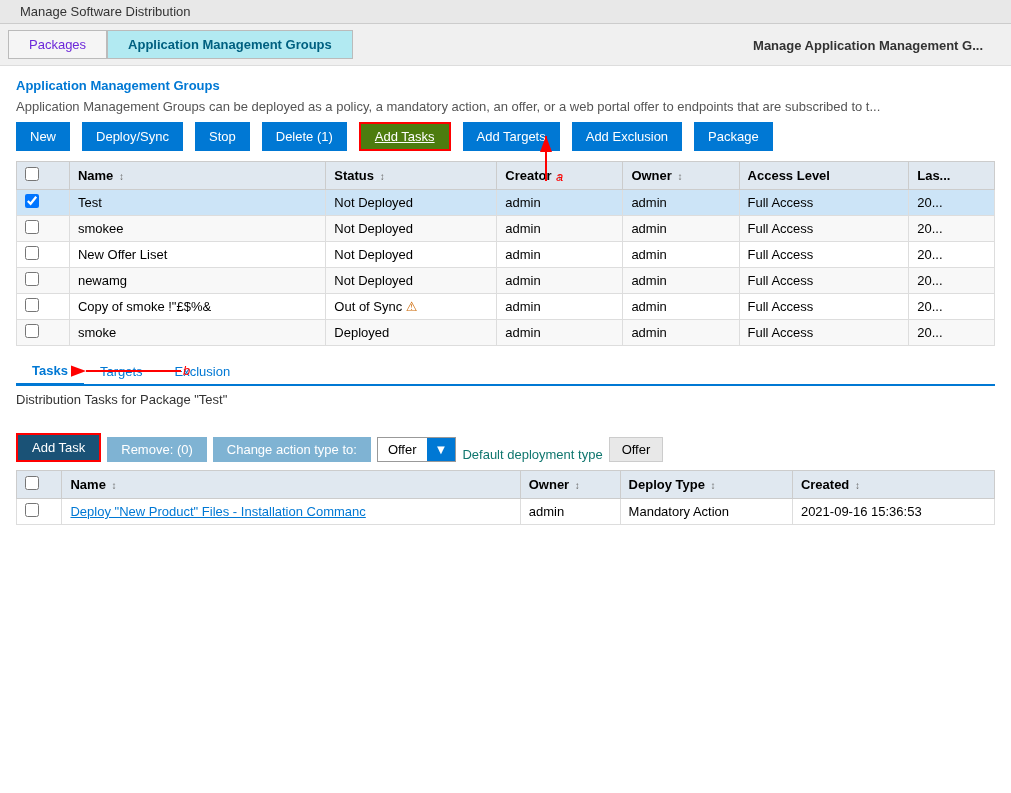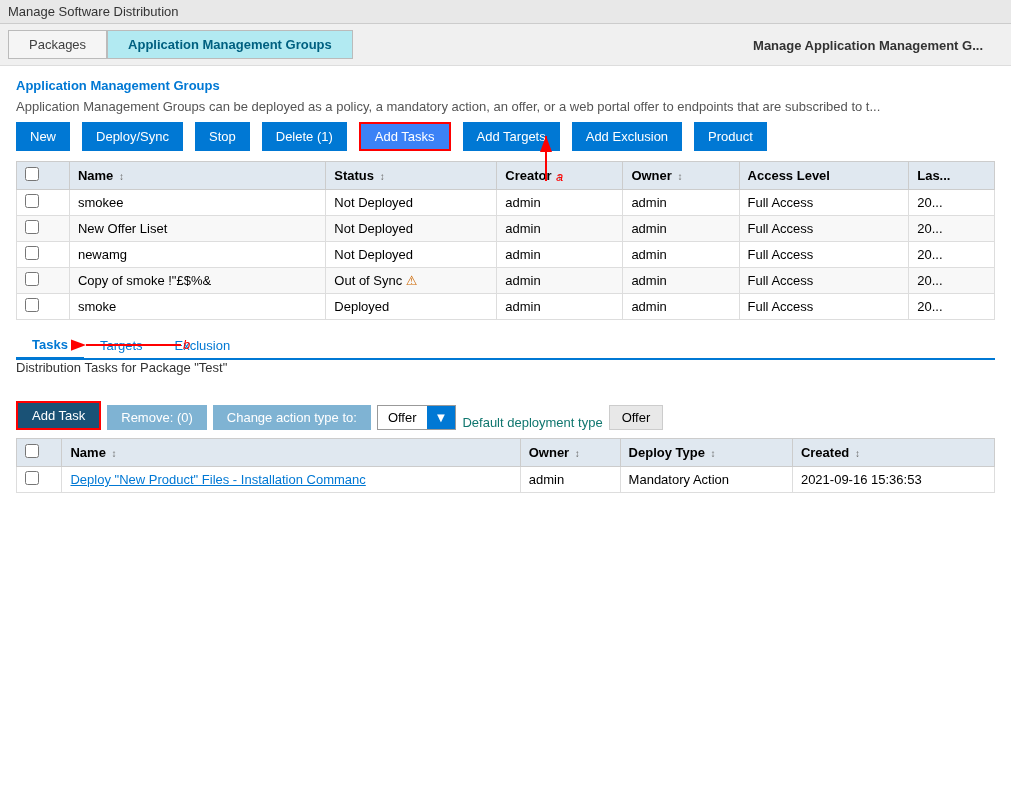--- a/index.html
+++ b/index.html
@@ -1,20 +1,20 @@
 <!DOCTYPE html>
 <html><head>
   <meta charset="utf-8">
   <style>
     * { box-sizing: border-box; margin: 0; padding: 0; font-family: Arial, sans-serif; font-size: 13px; }
     body { background: #fff; overflow: hidden; width: 1011px; height: 793px; }
     
     .title-bar {
       background: #e8e8e8;
-      padding: 4px 8px;
+      padding: 4px 20px;
       font-size: 12px;
       color: #333;
       border-bottom: 1px solid #ccc;
     }
     
     .tab-bar {
       background: #f0f0f0;
       display: flex;
       align-items: center;
       padding: 6px 8px;
@@ -30,21 +30,21 @@
     .tab {
       padding: 6px 20px;
       border: 1px solid #bbb;
       cursor: pointer;
       font-size: 13px;
       color: #0078d4;
     }
     
     .tab.inactive {
       background: #f5f5f5;
-      color: #404040;
+      color: #6d28d9;
     }
     
     .tab.active {
       background: #b2eaf2;
       color: #006080;
       font-weight: bold;
     }
     
     .page-header-title {
       font-size: 15px;
@@ -82,22 +82,23 @@
       border: none;
       cursor: pointer;
       font-size: 13px;
       color: #fff;
       background: #0078d4;
       white-space: nowrap;
     }
     
     .btn-outlined-red {
       border: 2px solid red;
-      background: #3b82f6;
+      background: #4d7c0f;
       color: #fff;
+      text-decoration: underline;
     }
     
     .data-table {
       width: 100%;
       border-collapse: collapse;
       font-size: 13px;
     }
     
     .data-table th {
       background: #e0e8f0;
@@ -119,21 +120,21 @@
     .data-table tr.selected { background: #cce4f7; }
     
     .sort-icon { font-size: 10px; color: #666; margin-left: 2px; }
     
     .checkbox { width: 14px; height: 14px; }
     
     .bottom-tabs {
       display: flex;
       border-bottom: 2px solid #0078d4;
       margin-top: 12px;
-      margin-bottom: 0;
+      margin-bottom: 6px;
     }
     
     .bottom-tab {
       padding: 5px 16px;
       cursor: pointer;
       font-size: 13px;
       color: #0078d4;
       border: none;
       background: none;
     }
@@ -247,21 +248,21 @@
 
   <div class="annotation-container">
     <div class="toolbar">
       <button class="btn">New</button>
       <button class="btn">Deploy/Sync</button>
       <button class="btn">Stop</button>
       <button class="btn">Delete (1)</button>
       <button class="btn btn-outlined-red">Add Tasks</button>
       <button class="btn">Add Targets</button>
       <button class="btn">Add Exclusion</button>
-      <button class="btn">Product</button>
+      <button class="btn">Package</button>
     </div>
 
     <div style="position:absolute; top:4px; left:490px; pointer-events:none;">
       <svg width="80" height="60">
         <defs>
           <marker id="arrowhead-a" markerWidth="8" markerHeight="6" refX="8" refY="3" orient="auto">
             <polygon points="0 0, 8 3, 0 6" fill="red"></polygon>
           </marker>
         </defs>
         <line x1="40" y1="55" x2="40" y2="10" stroke="red" stroke-width="2" marker-end="url(#arrowhead-a)"></line>
@@ -277,20 +278,29 @@
           <th><input type="checkbox" class="checkbox" style=""></th>
           <th>Name <span class="sort-icon">↕</span></th>
           <th>Status <span class="sort-icon">↕</span></th>
           <th>Creator <span class="sort-icon">↕</span></th>
           <th>Owner <span class="sort-icon">↕</span></th>
           <th>Access Level</th>
           <th>Las...</th>
         </tr>
       </thead>
       <tbody id="main-table-body">
+      <tr class="selected">
+    <td><input type="checkbox" class="checkbox" checked="" style=""></td>
+    <td>Test</td>
+    <td>Not Deployed</td>
+    <td>admin</td>
+    <td>admin</td>
+    <td>Full Access</td>
+    <td>20...</td>
+  </tr>
           <tr>
     <td><input type="checkbox" class="checkbox" style=""></td>
     <td>smokee</td>
     <td>Not Deployed</td>
     <td>admin</td>
     <td>admin</td>
     <td>Full Access</td>
     <td>20...</td>
   </tr>
           <tr>

